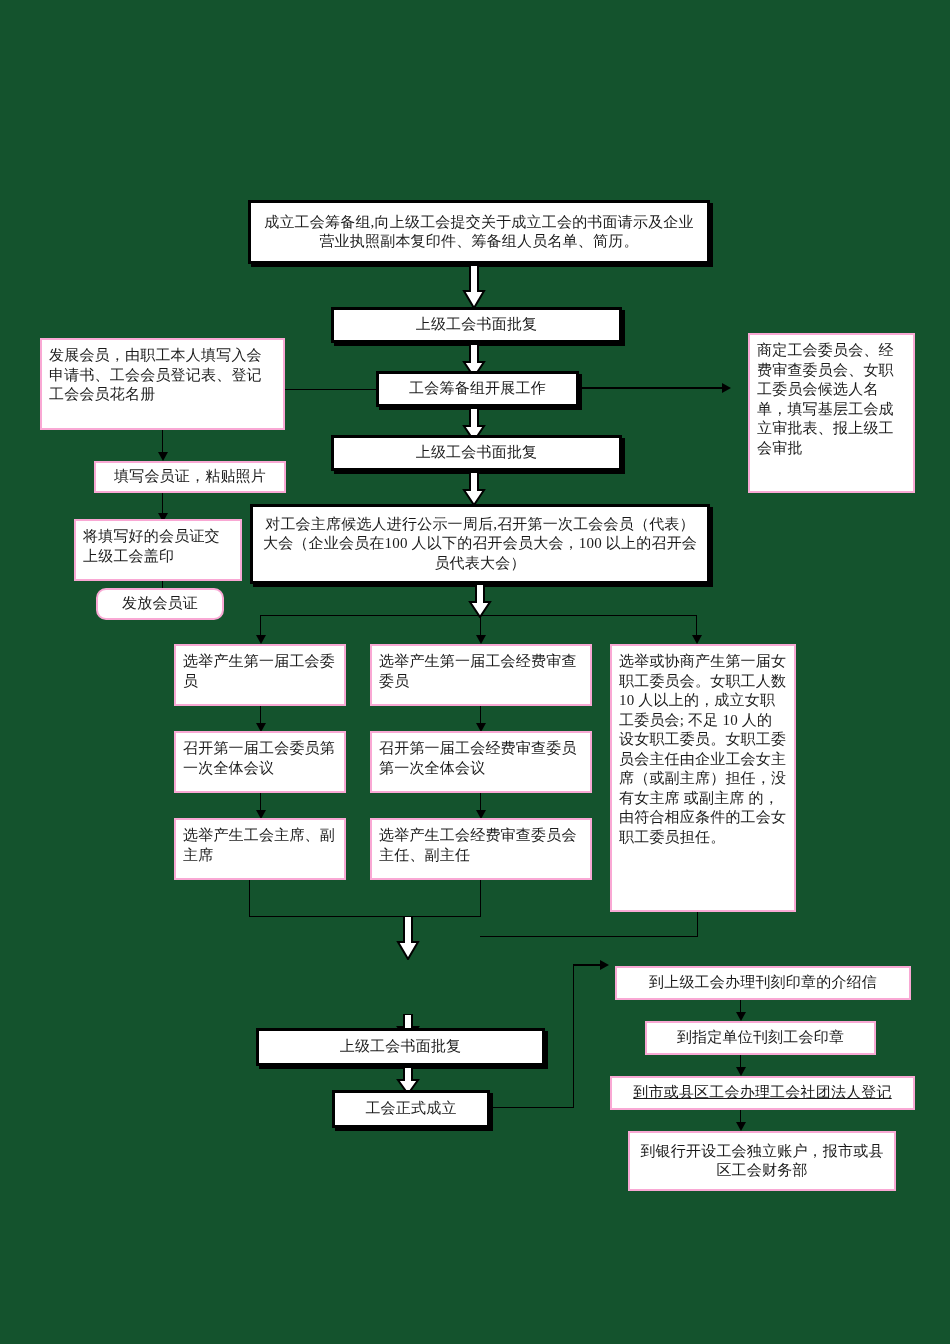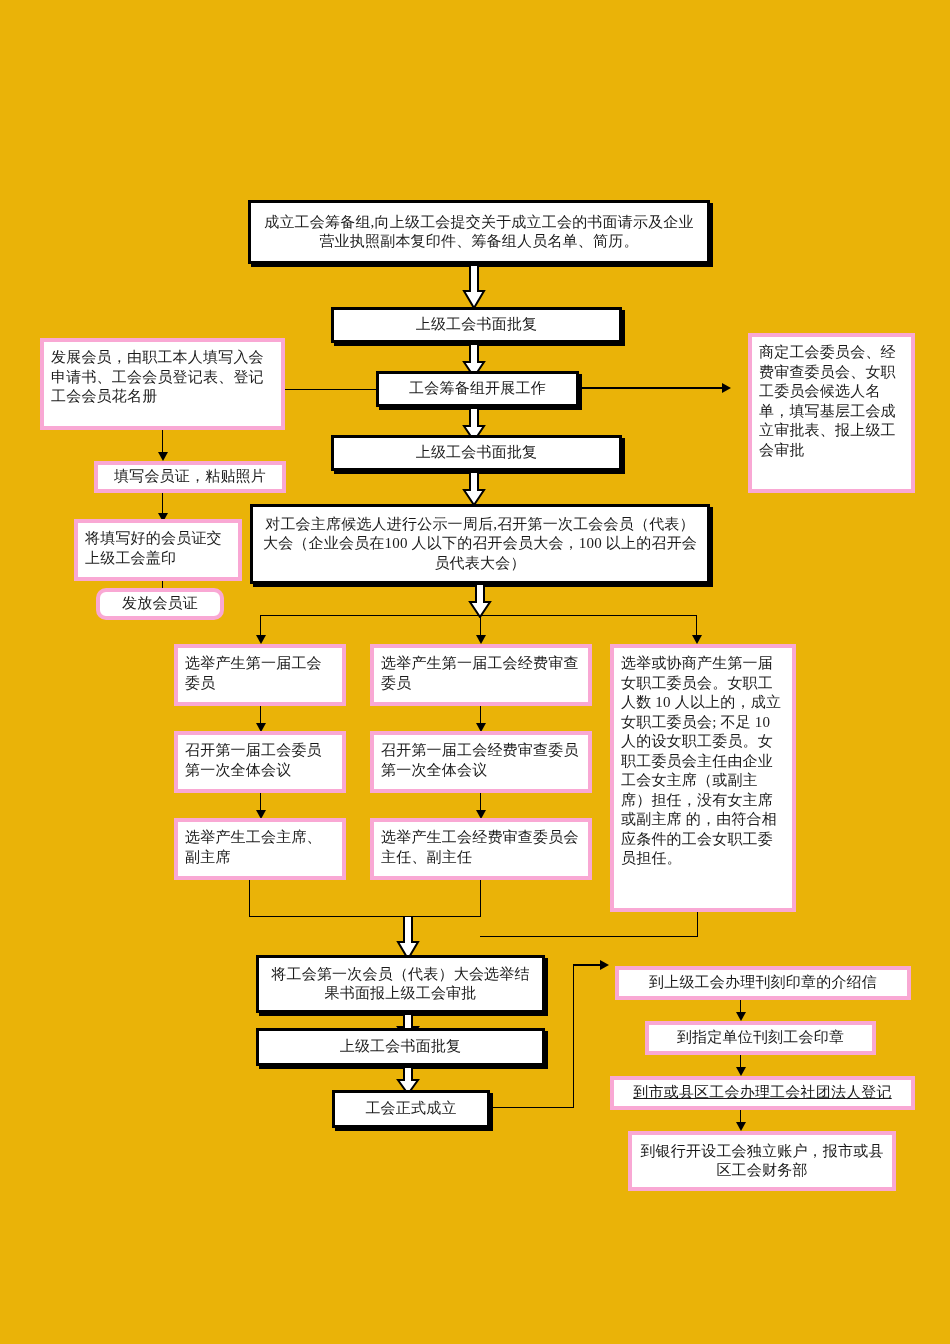--- a/index.html
+++ b/index.html
@@ -5,28 +5,28 @@
 <style>
   html,body{margin:0;padding:0;background:#ffffff;}
   body{
     font-family:"Liberation Serif","DejaVu Serif",serif;
     color:#000;
   }
   #canvas{
     position:relative;
     width:950px;
     height:1344px;
-    background:#eab308;
+    background:#14532d;
     overflow:hidden;
   }
   .box{
     position:absolute;
     box-sizing:border-box;
     background:#fff;
-    border:4px solid #f9a8d4;
+    border:2px solid #f9a8d4;
     display:flex;
     align-items:flex-start;
     justify-content:center;
     text-align:center;
     line-height:1.30;
     font-size:15px;
     padding:6px 7px;
     color:#1a1a1a;
     letter-spacing:0.2px;
   }
@@ -183,21 +183,20 @@
   <div class="ln h" style="left:249px;top:916px;width:232px;"></div>
 
   <div class="ln h" style="left:480px;top:936px;width:218px;"></div>
 
   <div class="block-arrow" style="left:396px;top:916px;">
     <svg width="24" height="44" viewBox="0 0 24 44">
       <path d="M8,0 L8,26 L2,26 L12,43 L22,26 L16,26 L16,0 Z" fill="#ffffff" stroke="#000000" stroke-width="2"></path>
     </svg>
   </div>
 
-  <div class="box thick center" style="left:256px;top:955px;width:289px;height:58px;">将工会第一次会员（代表）大会选举结果书面报上级工会审批</div>
 
   <div class="block-arrow" style="left:396px;top:1014px;">
     <svg width="24" height="28" viewBox="0 0 24 28">
       <path d="M8,0 L8,13 L2,13 L12,27 L22,13 L16,13 L16,0 Z" fill="#ffffff" stroke="#000000" stroke-width="2"></path>
     </svg>
   </div>
 
   <div class="box thick center" style="left:256px;top:1028px;width:289px;height:38px;">上级工会书面批复</div>
 
   <div class="block-arrow" style="left:396px;top:1067px;">

